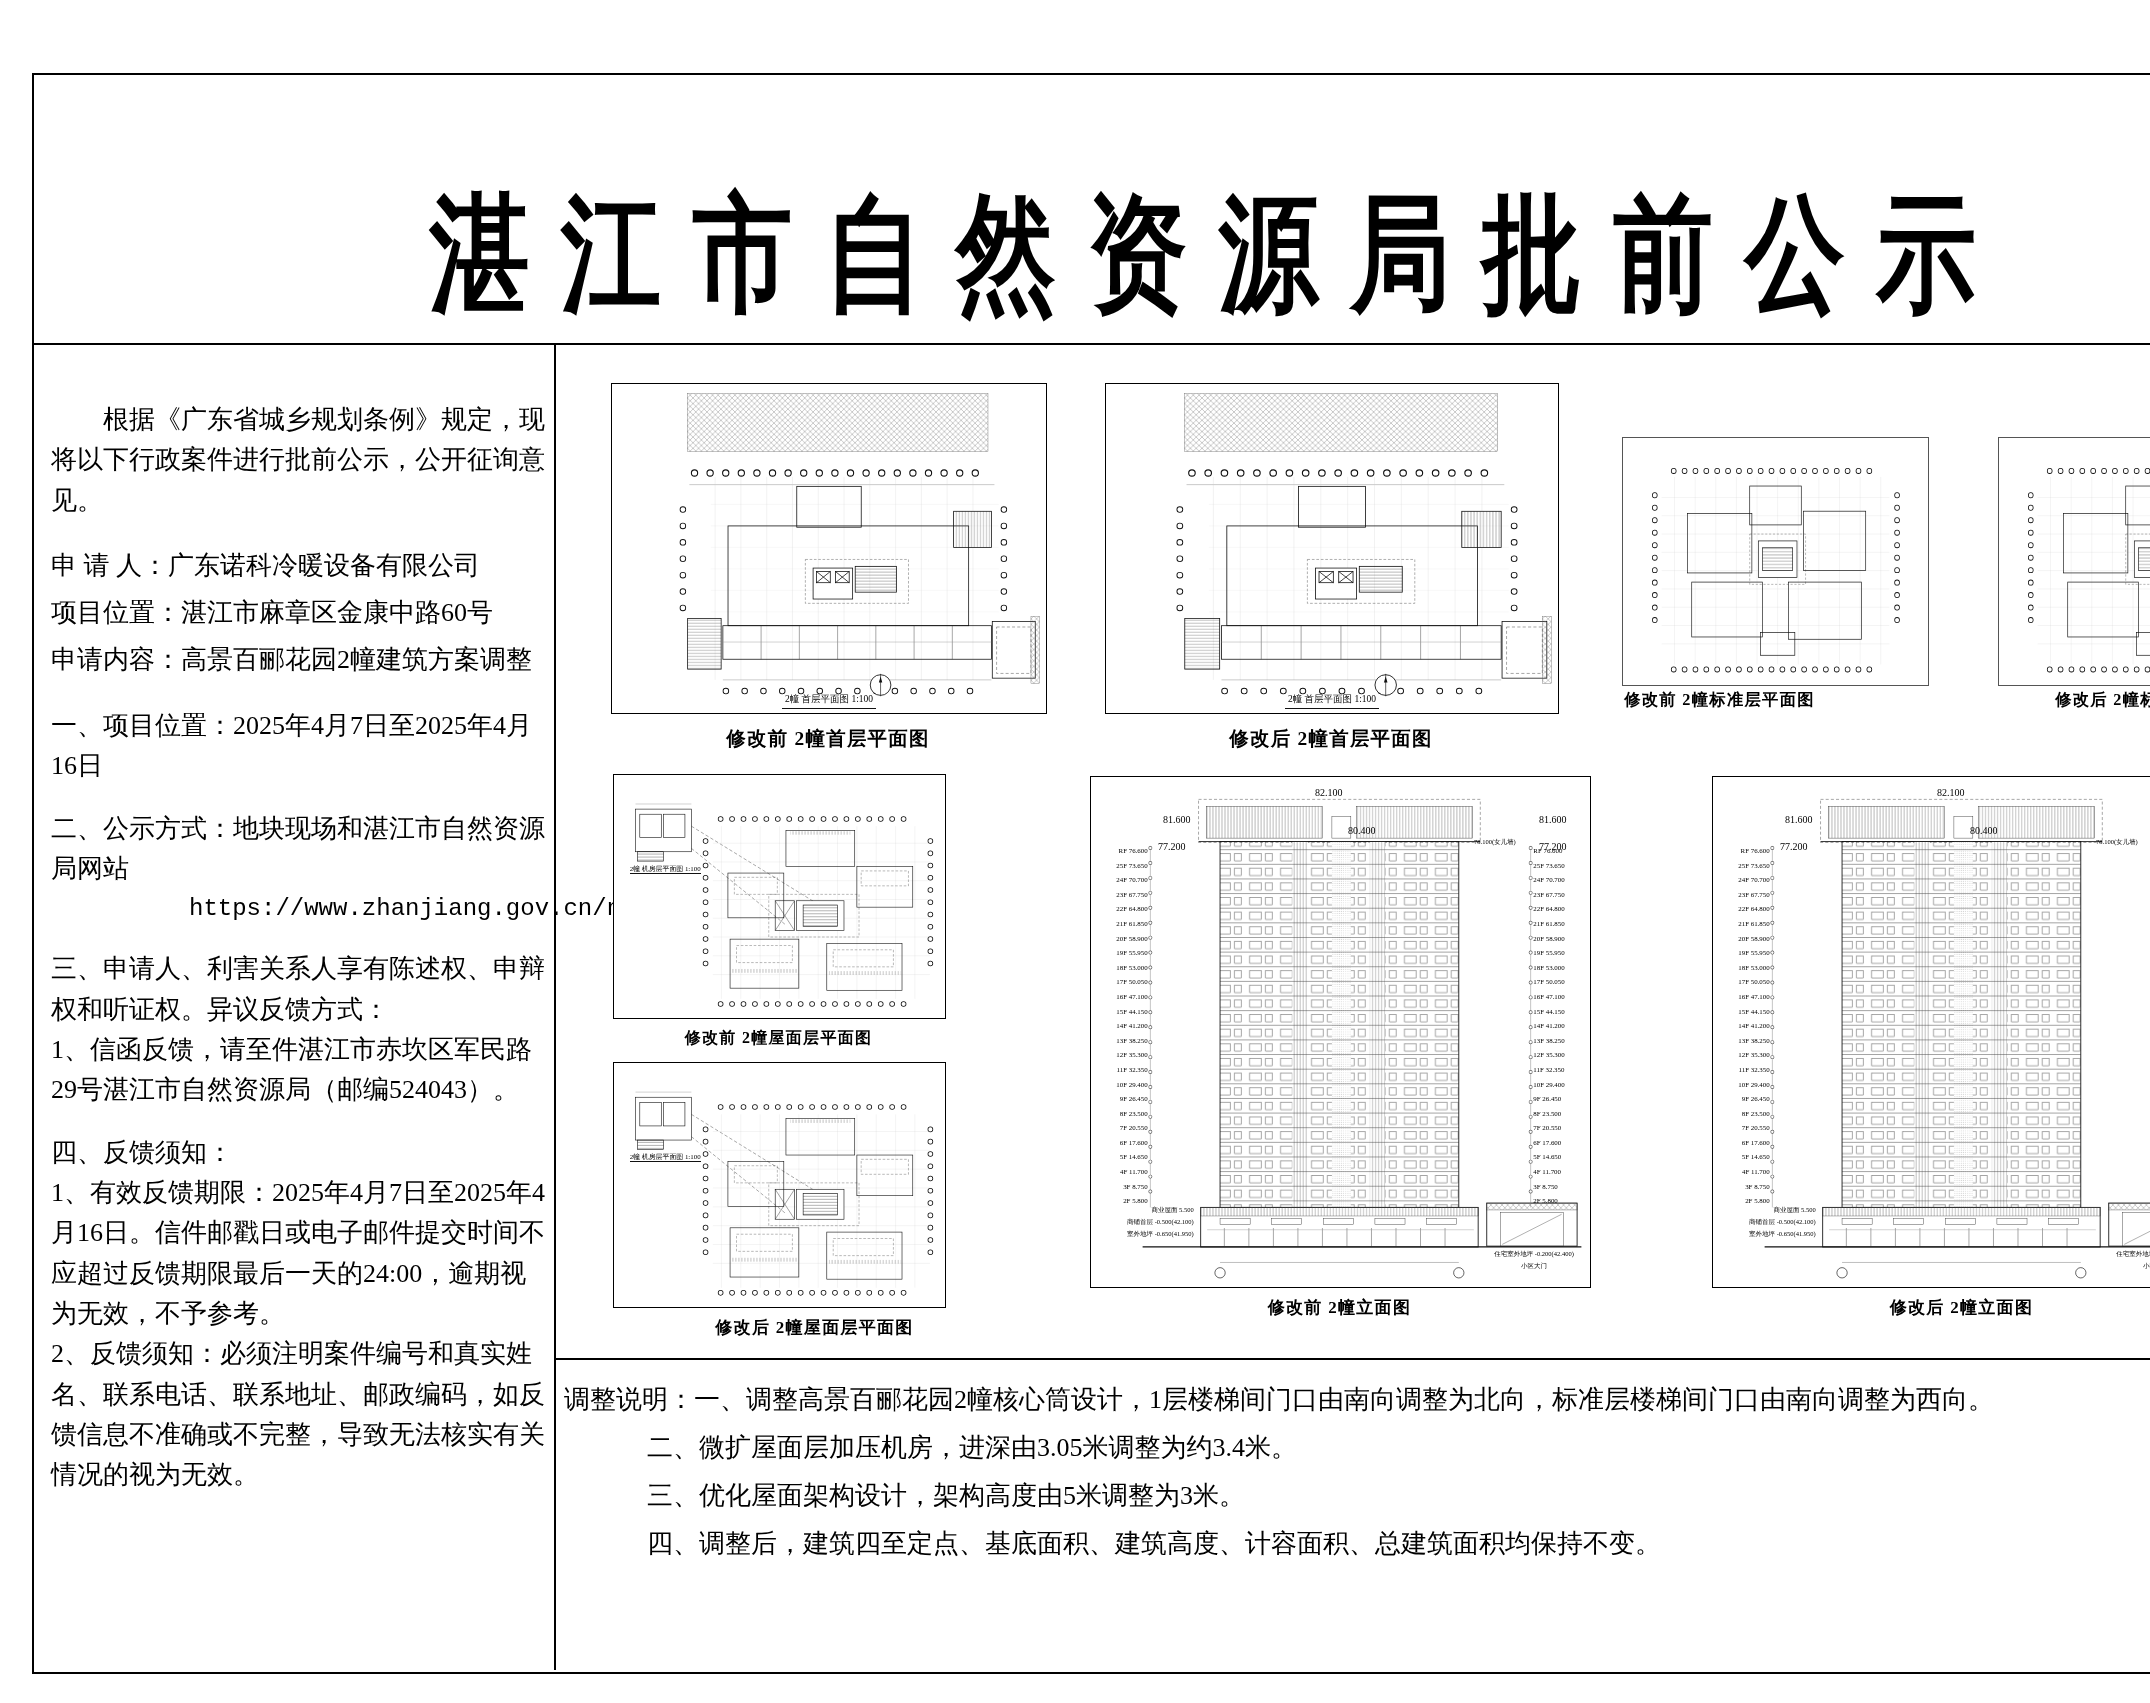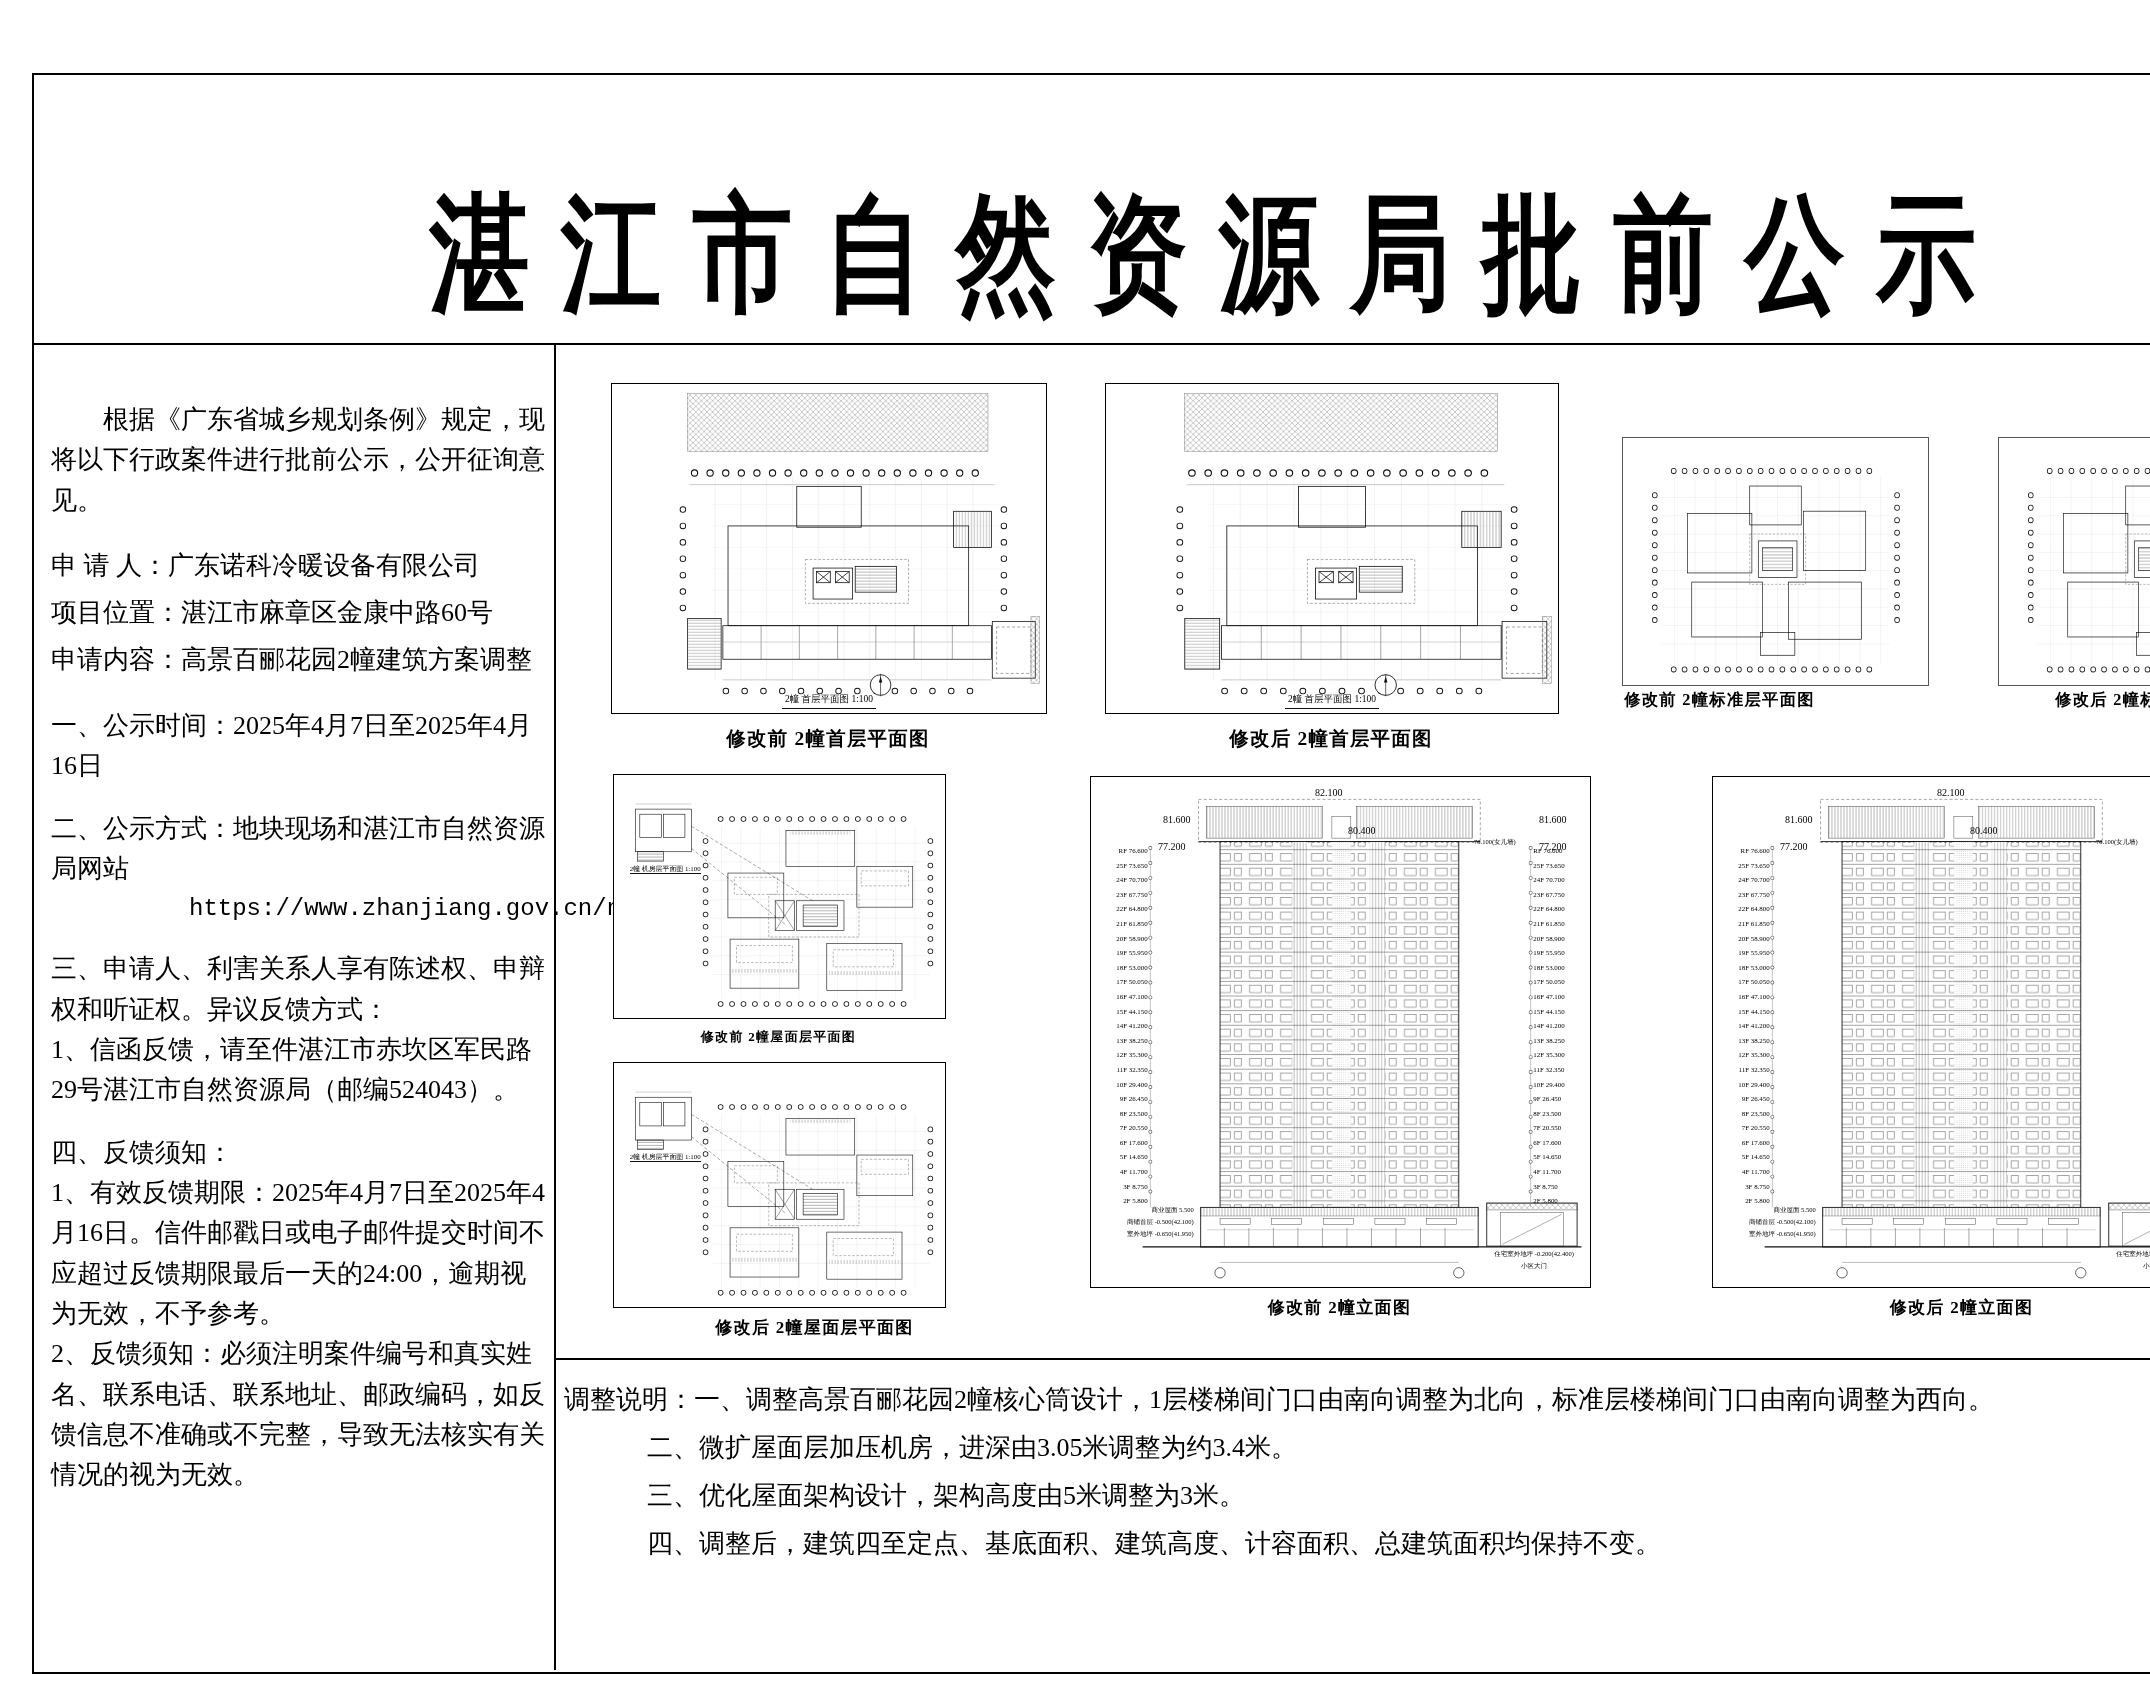--- a/index.html
+++ b/index.html
@@ -289,21 +289,21 @@
   <div class="vline-main"></div>
   <div class="hline-adjust"></div>
 
   <div class="lcol">
     <div class="intro">根据《广东省城乡规划条例》规定，现将以下行政案件进行批前公示，公开征询意见。</div>
     <div class="blk fields">
       <div>申 请 人：广东诺科冷暖设备有限公司</div>
       <div>项目位置：湛江市麻章区金康中路60号</div>
       <div>申请内容：高景百郦花园2幢建筑方案调整</div>
     </div>
-    <div class="blk">一、公示时间：2025年4月7日至2025年4月16日</div>
+    <div class="blk">一、项目位置：2025年4月7日至2025年4月16日</div>
     <div class="blk">二、公示方式：地块现场和湛江市自然资源局网站</div>
     <div class="url">https://www.zhanjiang.gov.cn/nr/</div>
     <div class="blk">三、申请人、利害关系人享有陈述权、申辩权和听证权。异议反馈方式：</div>
     <div>1、信函反馈，请至件湛江市赤坎区军民路29号湛江市自然资源局（邮编524043）。</div>
     <div class="blk">四、反馈须知：</div>
     <div>1、有效反馈期限：2025年4月7日至2025年4月16日。信件邮戳日或电子邮件提交时间不应超过反馈期限最后一天的24:00，逾期视为无效，不予参考。</div>
     <div>2、反馈须知：必须注明案件编号和真实姓名、联系电话、联系地址、邮政编码，如反馈信息不准确或不完整，导致无法核实有关情况的视为无效。</div>
 
   </div>
 
@@ -336,21 +336,21 @@
       </svg>
   </div>
   <div class="cap" style="left:1998px;top:689px;width:305px;font-size:16.3px;">修改后 2幢标准层平面图</div>
 
   <div class="dwg" style="left:613px;top:774px;width:331px;height:243px;">
     <svg viewBox="0 0 770 570" preserveAspectRatio="none">
         <use href="#sym-rp"></use>
       </svg>
     <div class="mr-label"><span>2幢 机房层平面图 1:100</span></div>
   </div>
-  <div class="cap" style="left:613px;top:1028px;width:331px;font-size:13px;">修改前 2幢屋面层平面图</div>
+  <div class="cap" style="left:613px;top:1028px;width:331px;font-size:16px;">修改前 2幢屋面层平面图</div>
 
   <div class="dwg" style="left:613px;top:1062px;width:331px;height:244px;">
     <svg viewBox="0 0 770 570" preserveAspectRatio="none">
         <use href="#sym-rp"></use>
       </svg>
     <div class="mr-label"><span>2幢 机房层平面图 1:100</span></div>
   </div>
   <div class="cap" style="left:649px;top:1316px;width:331px;font-size:17px;">修改后 2幢屋面层平面图</div>
 
   <div class="dwg" style="left:1090px;top:776px;width:499px;height:510px;">

